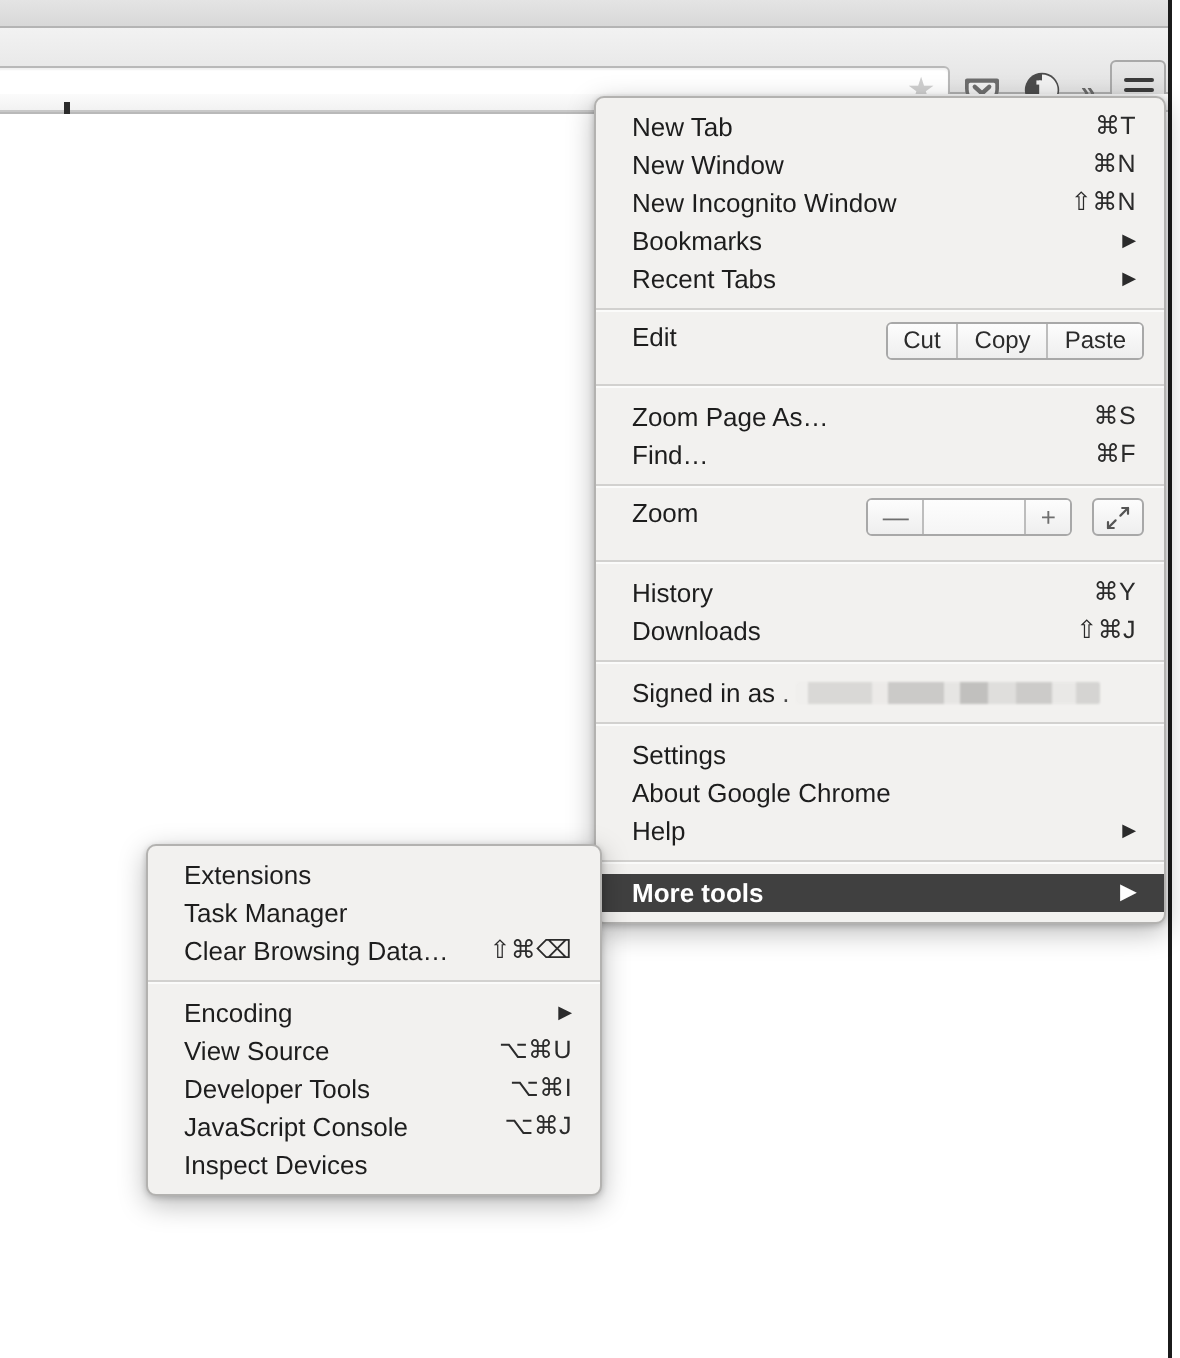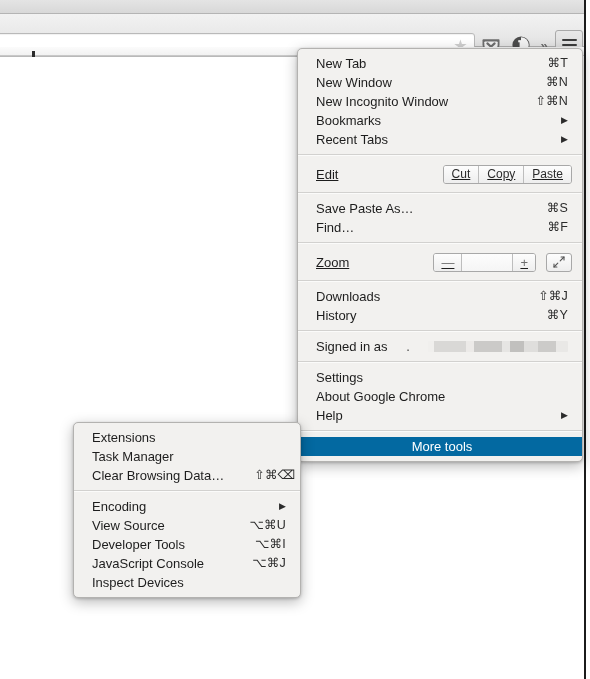--- a/index.html
+++ b/index.html
@@ -166,59 +166,56 @@
   }
 
   .menu-item {
     position: relative;
     height: 19px;
     line-height: 19px;
     padding: 0 14px 0 18px;
     white-space: nowrap;
     display: flex;
     align-items: center;
-    gap: 15px;
   }
   .menu-item .mi-label { flex: 0 0 auto; }
   .menu-item .mi-spacer { flex: 1 1 auto; }
   .menu-item .mi-accel {
     flex: 0 0 auto;
     color: #2b2b2b;
     font-size: 12.5px;
     letter-spacing: 0.2px;
   }
   .menu-item .mi-arrow {
     flex: 0 0 auto;
     font-size: 9px;
     color: #2b2b2b;
     line-height: 1;
   }
   .menu-item.highlight {
-    background: #0369a1;
+    background: #404040;
     color: #ffffff;
-    font-weight: normal;
-    flex-direction: column;
+    font-weight: bold;
   }
   .menu-item.highlight .mi-arrow { color: #ffffff; font-size: 10px; }
 
   .menu-sep {
     height: 1px;
     background: #d2d1cf;
     margin: 5px 0 5px 0;
     border-bottom: 1px solid #fbfbfa;
   }
 
   
   .menu-row {
     position: relative;
     height: 26px;
     padding: 0 10px 0 18px;
     display: flex;
-    align-items: center;
-    text-decoration: underline;
+    align-items: flex-start;
   }
   .menu-row .row-label { flex: 0 0 auto; font-size: 13px; }
   .menu-row .row-spacer { flex: 1 1 auto; }
 
   .seg-group {
     display: flex;
     border: 1px solid #a8a8a8;
     border-radius: 3px;
     overflow: hidden;
     background: linear-gradient(#fdfdfd, #efefef);
@@ -365,21 +362,21 @@
       <span class="seg-group">
         <span class="seg-btn">Cut</span>
         <span class="seg-btn">Copy</span>
         <span class="seg-btn">Paste</span>
       </span>
     </div>
 
     <div class="menu-sep"></div>
 
     <div class="menu-item">
-      <span class="mi-label">Save Paste As…</span>
+      <span class="mi-label">Zoom Page As…</span>
       <span class="mi-spacer"></span>
       <span class="mi-accel">⌘S</span>
     </div>
     <div class="menu-item">
       <span class="mi-label">Find…</span>
       <span class="mi-spacer"></span>
       <span class="mi-accel">⌘F</span>
     </div>
 
     <div class="menu-sep"></div>
@@ -398,28 +395,28 @@
           <path d="M9.1 2H12v2.9" stroke="#555" stroke-width="1.1" fill="none" stroke-linecap="round" stroke-linejoin="round"></path>
           <path d="M5.8 8.2L2 12" stroke="#555" stroke-width="1.1" fill="none" stroke-linecap="round"></path>
           <path d="M4.9 12H2V9.1" stroke="#555" stroke-width="1.1" fill="none" stroke-linecap="round" stroke-linejoin="round"></path>
         </svg>
       </span>
     </div>
 
     <div class="menu-sep"></div>
 
     <div class="menu-item">
+      <span class="mi-label">History</span>
+      <span class="mi-spacer"></span>
+      <span class="mi-accel">⌘Y</span>
+    </div>
+    <div class="menu-item">
       <span class="mi-label">Downloads</span>
       <span class="mi-spacer"></span>
       <span class="mi-accel">⇧⌘J</span>
-    </div>
-    <div class="menu-item">
-      <span class="mi-label">History</span>
-      <span class="mi-spacer"></span>
-      <span class="mi-accel">⌘Y</span>
     </div>
 
     <div class="menu-sep"></div>
 
     <div class="menu-item">
       <span class="mi-label">Signed in as</span>
       <span class="redact-dot">&nbsp;.</span>
       <span class="redact"></span>
     </div>
 

